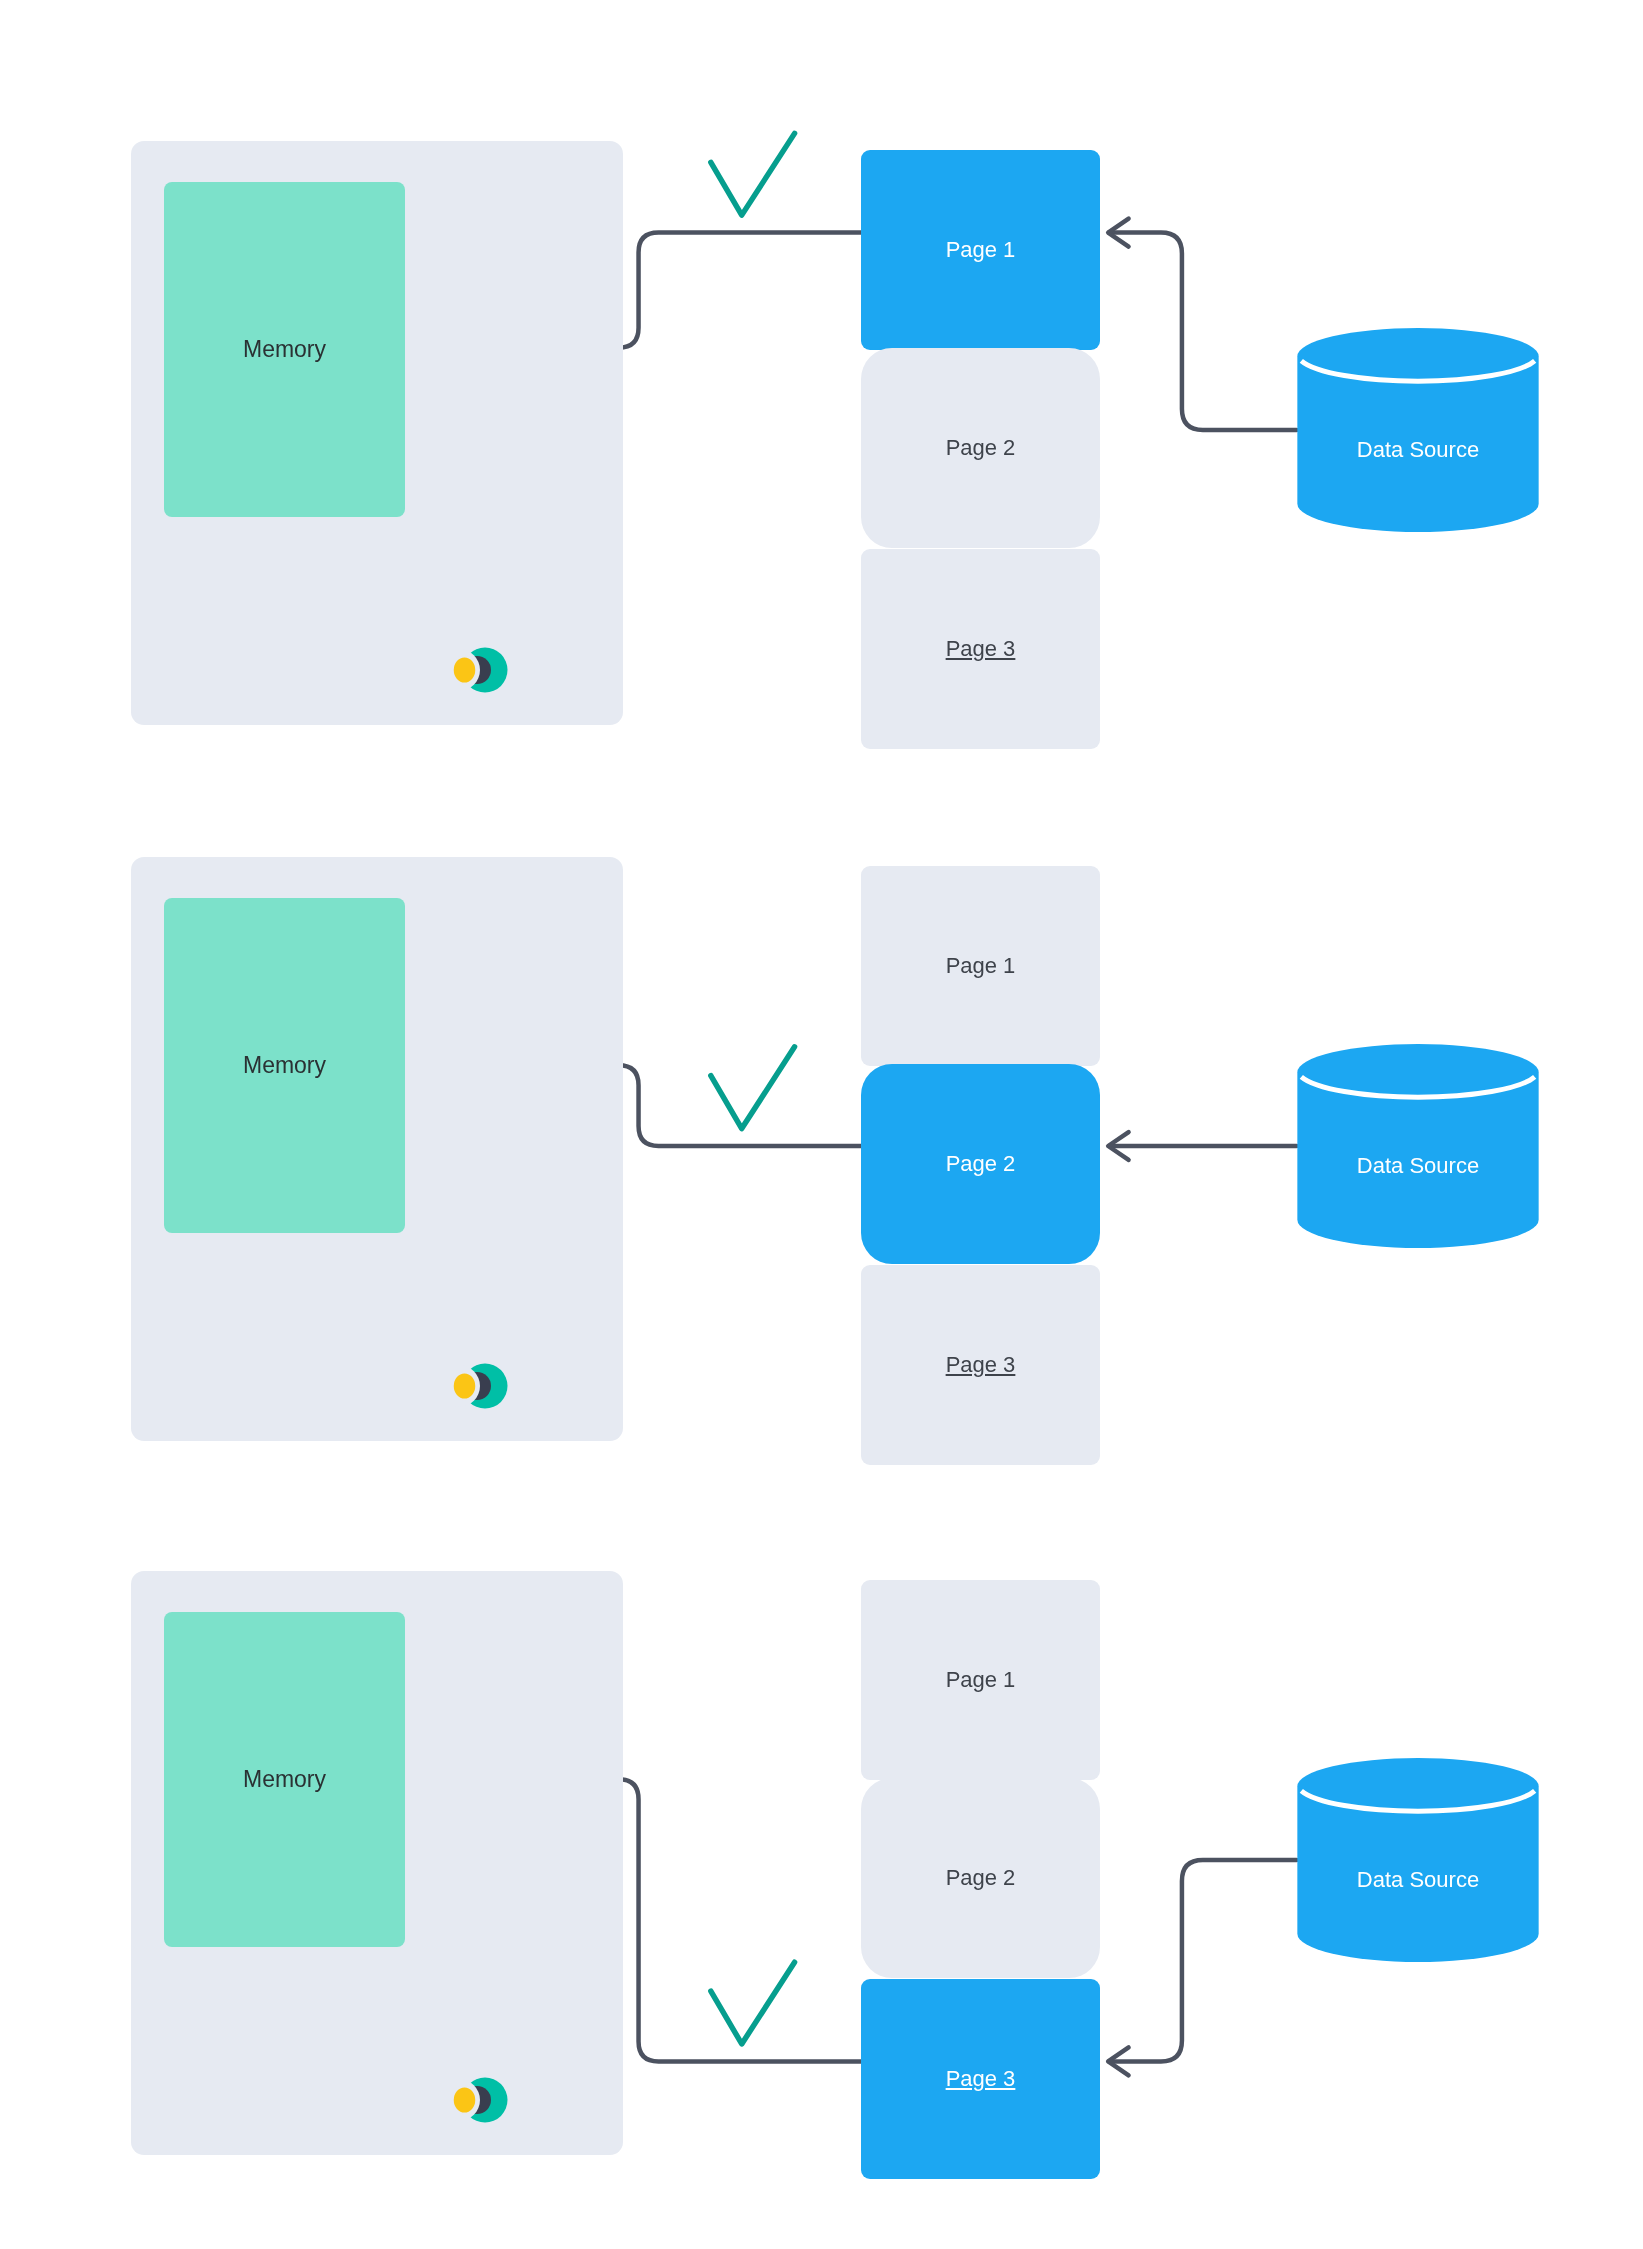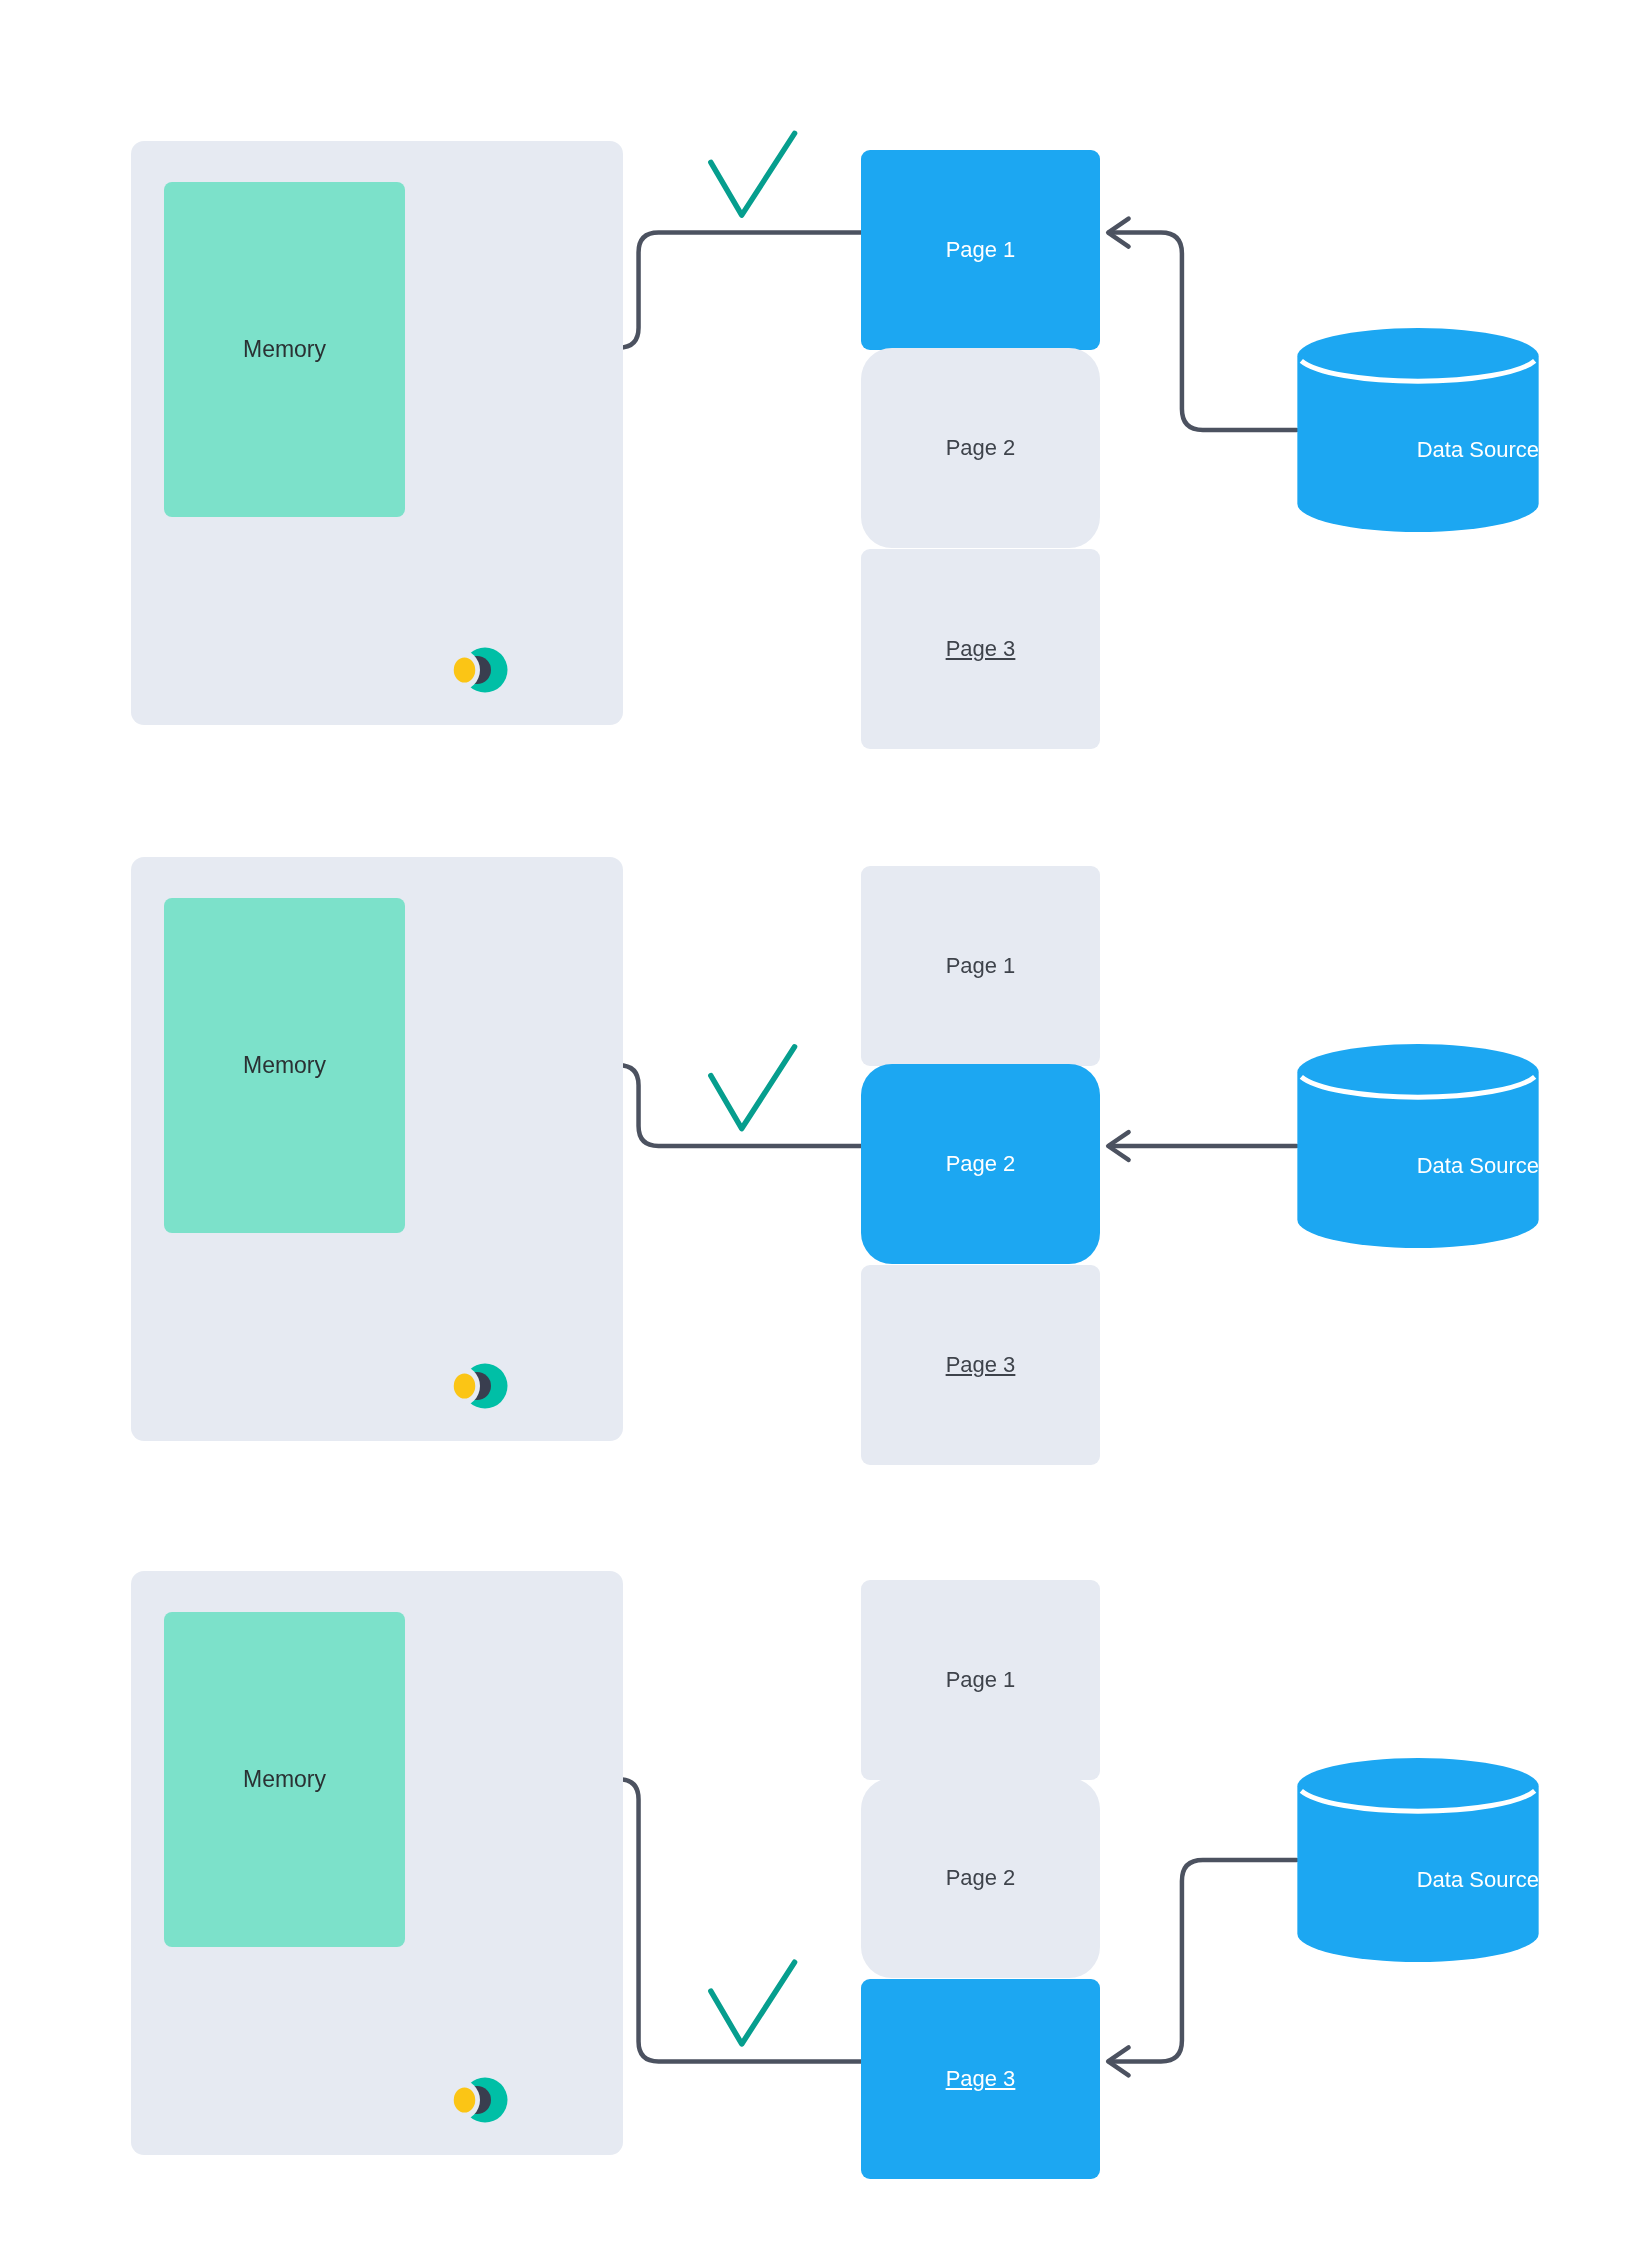--- a/index.html
+++ b/index.html
@@ -32,21 +32,21 @@
     display:flex;align-items:center;justify-content:center;
     font-size:22px;font-weight:500;color:var(--page_text);
   }
   .page-0{top:9px;} .page-1{top:207px;border-radius:31px;} .page-2{top:408px;text-decoration:underline;}
   .page-box.active{background:var(--accent_blue);color:#ffffff;}
 
   .datasource{position:absolute;left:1297px;top:187px;width:242px;height:204px;}
   .datasource svg{position:absolute;left:0;top:0;width:100%;height:100%;}
   .datasource-label{
     position:absolute;left:0;top:60%;width:100%;transform:translateY(-50%);
-    text-align:right;color:#ffffff;font-size:22px;font-weight:500;
+    text-align:center;color:#ffffff;font-size:22px;font-weight:500;
   }
 
   .overlay{position:absolute;left:0;top:-50px;width:1644px;height:673px;overflow:visible;}
   .connector{fill:none;stroke:var(--arrow_gray);stroke-width:9;stroke-linecap:round;stroke-linejoin:round;}
   .arrowhead{fill:none;stroke:var(--arrow_gray);stroke-width:9;stroke-linecap:round;stroke-linejoin:round;}
   .check{fill:none;stroke:var(--check_teal);stroke-width:11;stroke-linecap:round;stroke-linejoin:round;}
   .cyl-body{fill:var(--accent_blue);}
   .cyl-seam{fill:none;stroke:#ffffff;stroke-width:10;}
 </style>
 </head>

